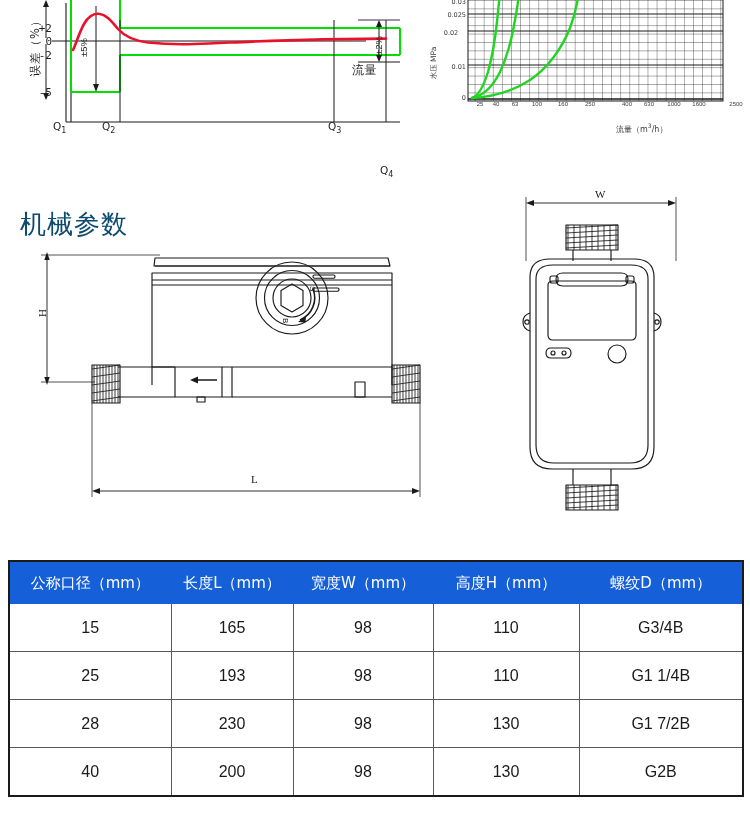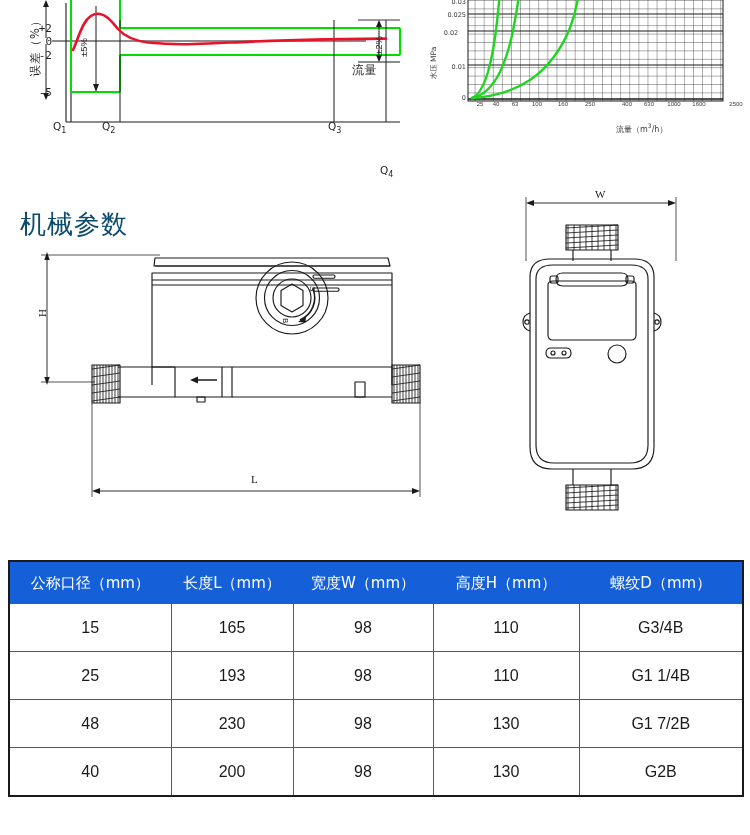--- a/index.html
+++ b/index.html
@@ -501,21 +501,21 @@
         <td>G3/4B</td>
       </tr>
       <tr>
         <td>25</td>
         <td>193</td>
         <td>98</td>
         <td>110</td>
         <td>G1 1/4B</td>
       </tr>
       <tr>
-        <td>48</td>
+        <td>28</td>
         <td>230</td>
         <td>98</td>
         <td>130</td>
         <td>G1 7/2B</td>
       </tr>
       <tr>
         <td>40</td>
         <td>200</td>
         <td>98</td>
         <td>130</td>

